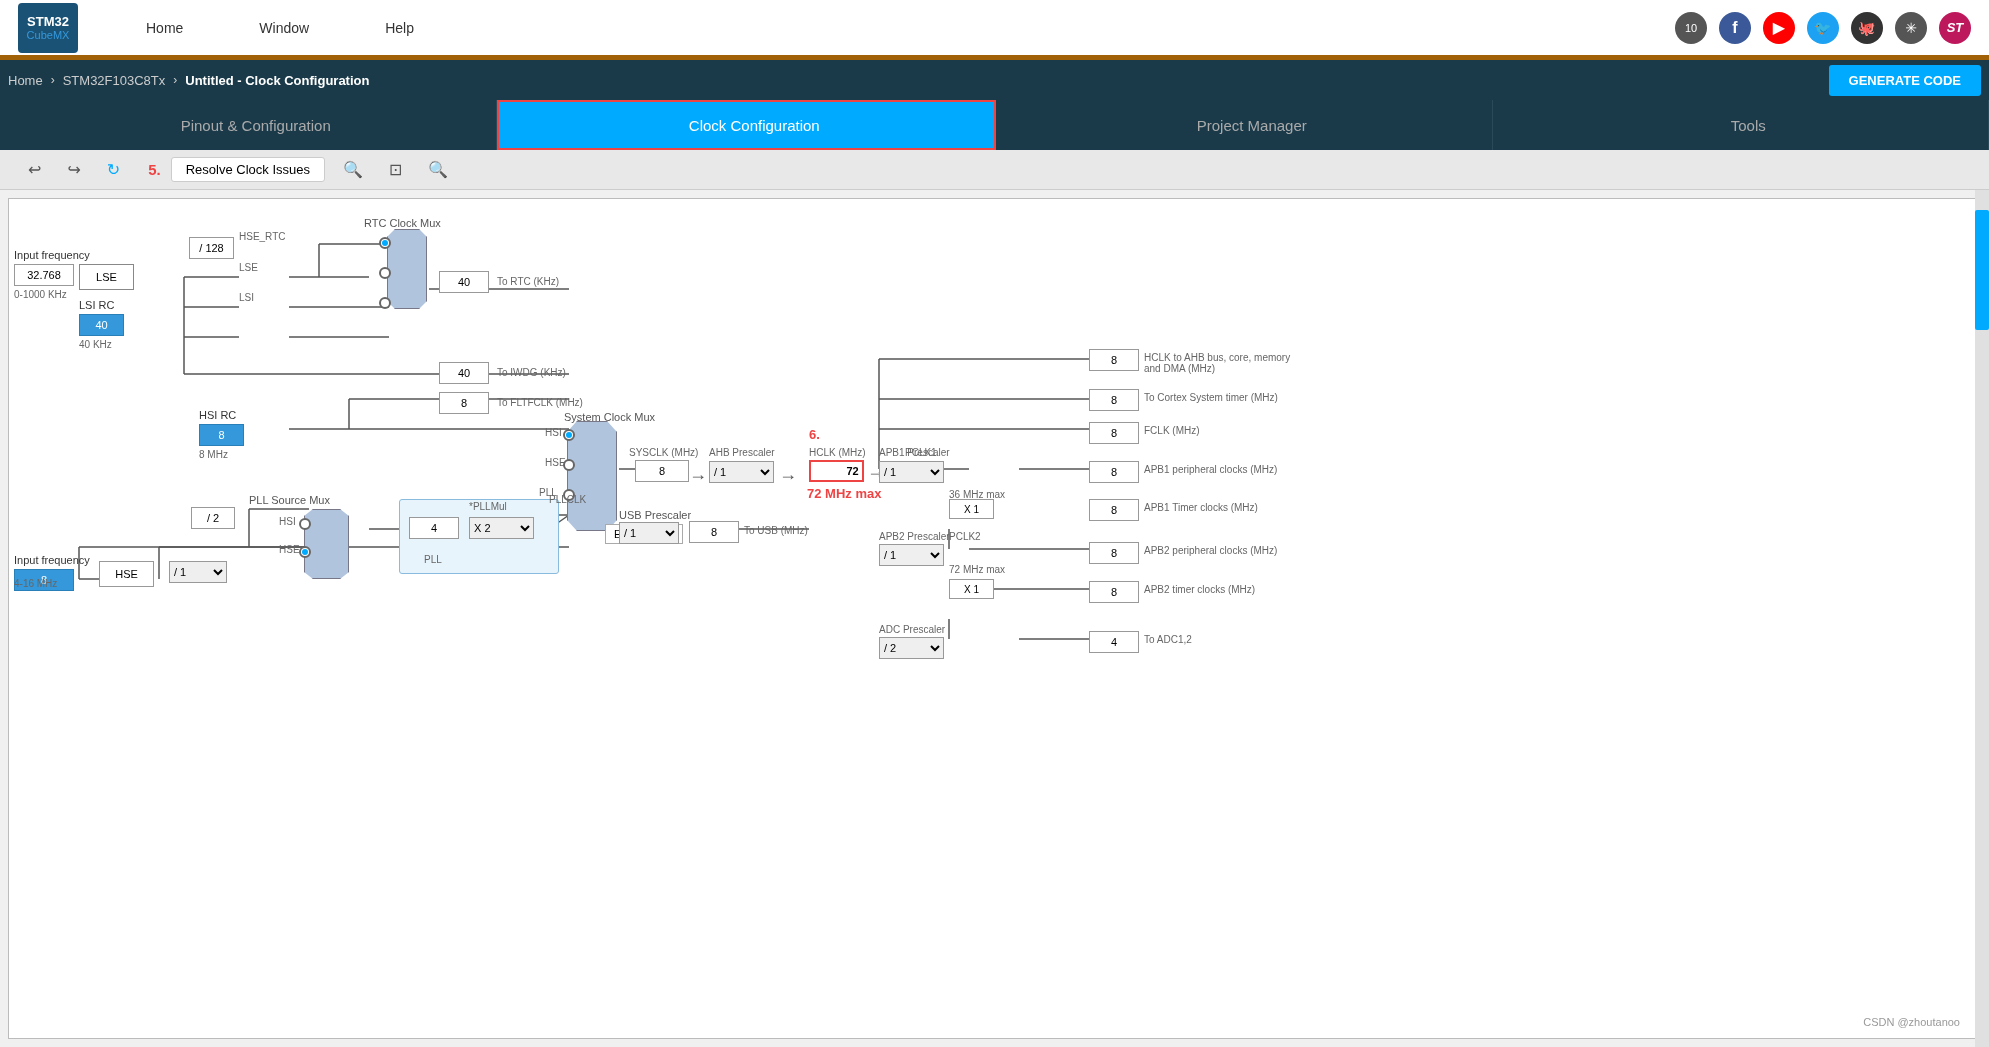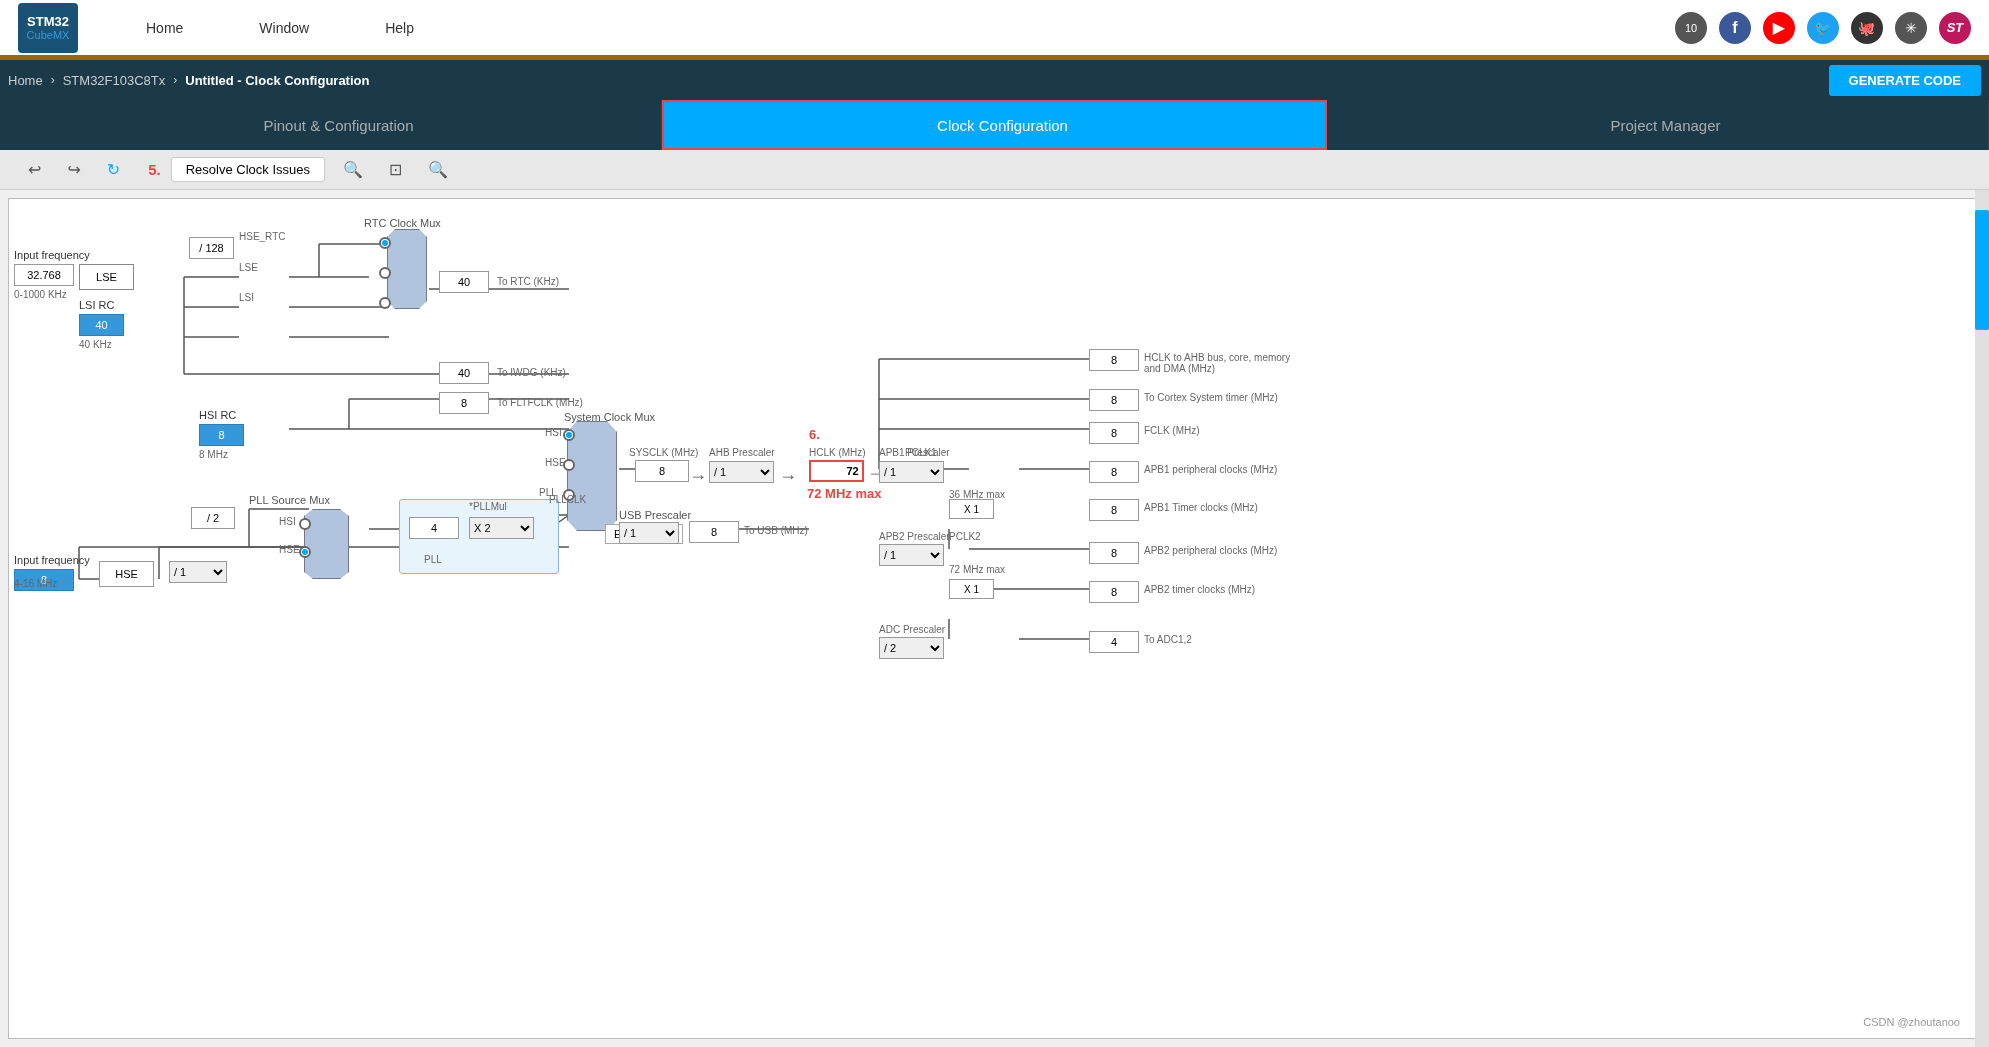--- a/index.html
+++ b/index.html
@@ -110,20 +110,23 @@
 <div class="tab-bar">
   <div class="tab">
     <span>Pinout &amp; Configuration</span>
   </div>
   <div class="tab active" style="border:2px solid #e44;">
     <span>Clock Configuration</span>
   </div>
   <div class="tab">
     <span>Project Manager</span>
   </div>
+  <div class="tab">
+    <span>Tools</span>
+  </div>
 </div>
 
 <div class="toolbar">
   <button class="toolbar-btn">↩</button>
   <button class="toolbar-btn">↪</button>
   <button class="toolbar-btn" style="color:#00aaff;">↻</button>
   <span class="toolbar-num">5.</span>
   <button class="resolve-btn">Resolve Clock Issues</button>
   <button class="toolbar-btn">🔍</button>
   <button class="toolbar-btn">⊡</button>

